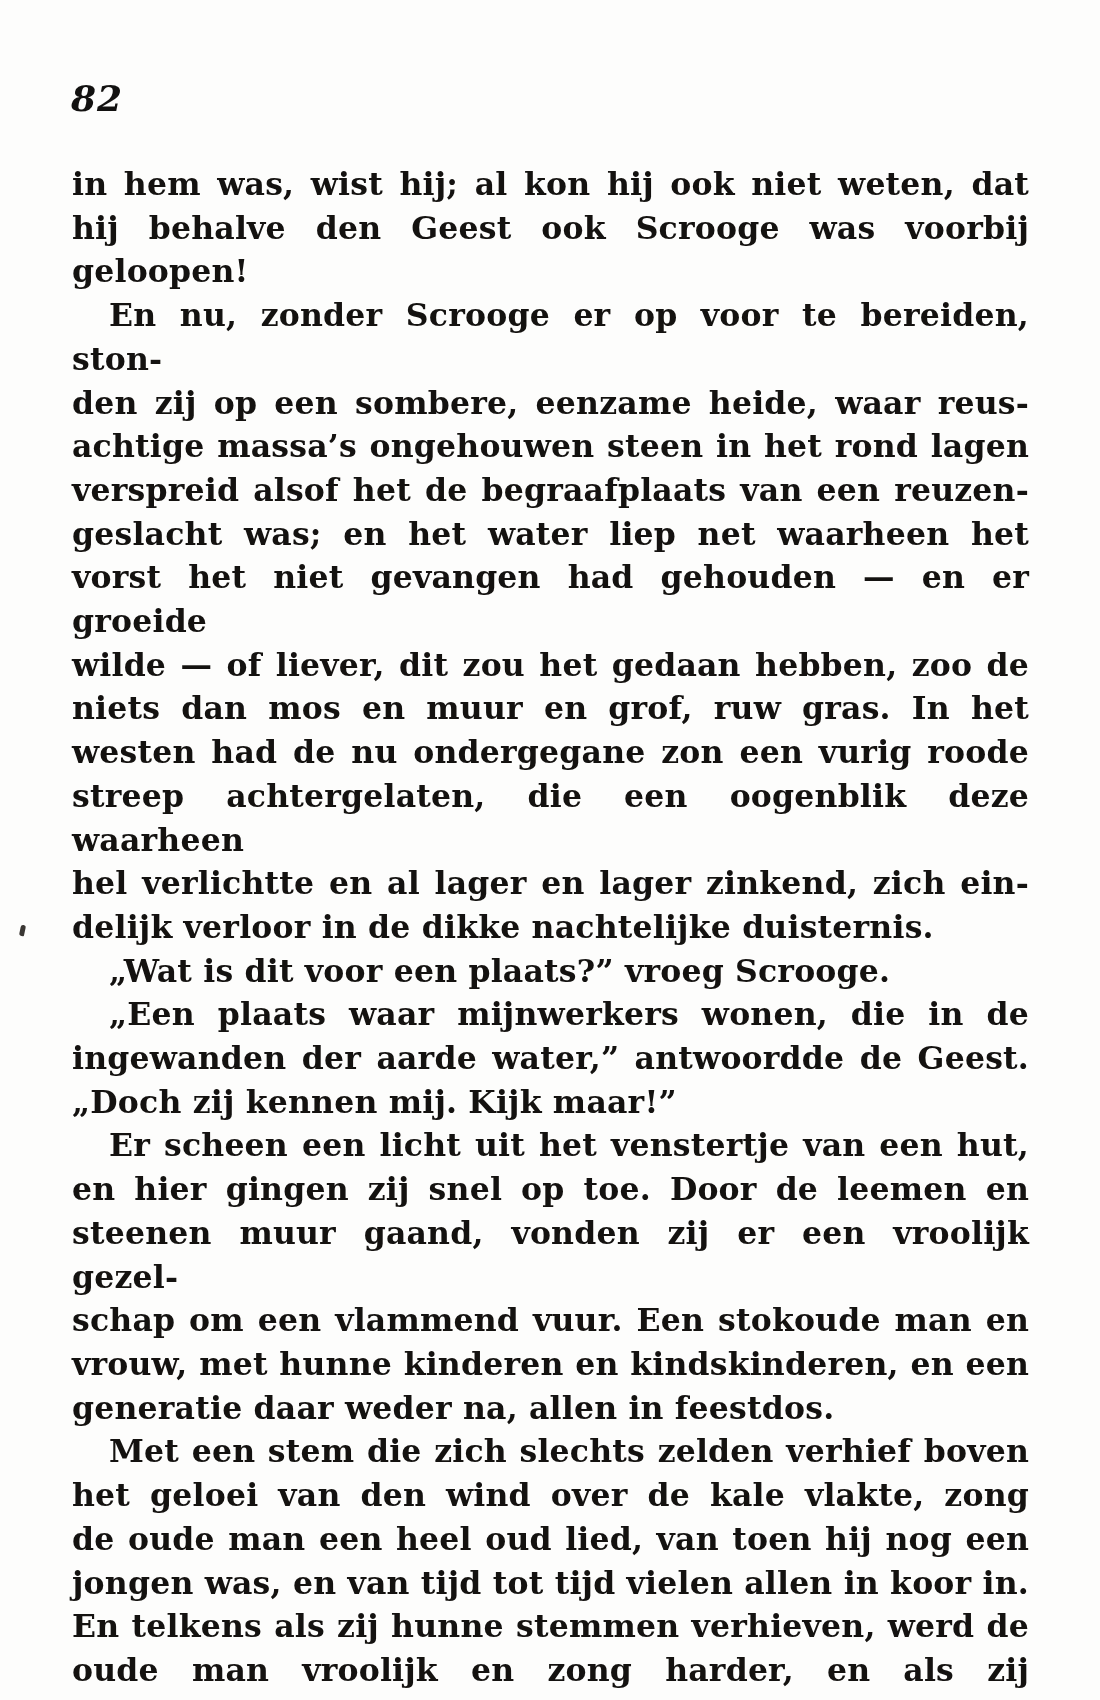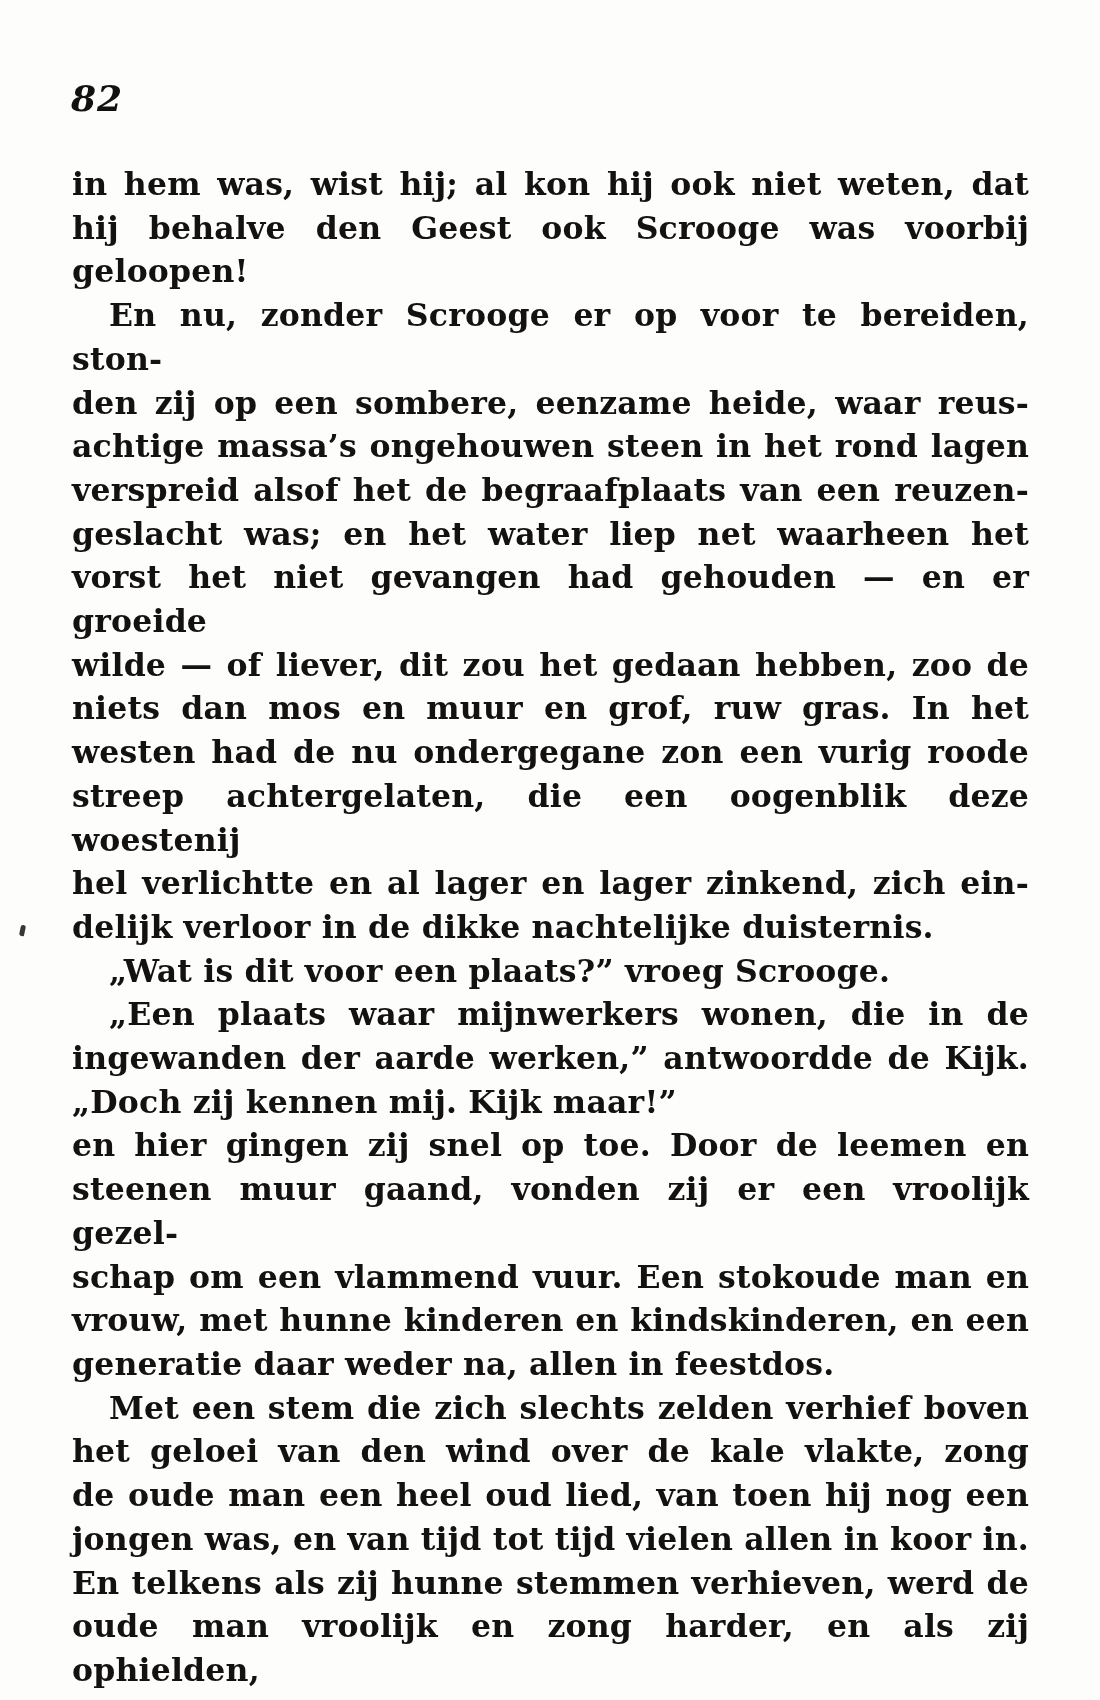--- a/index.html
+++ b/index.html
@@ -76,27 +76,28 @@
       <div class="line">geloopen!</div>
       <div class="line indent just">En nu, zonder Scrooge er op voor te bereiden, ston-</div>
       <div class="line just">den zij op een sombere, eenzame heide, waar reus-</div>
       <div class="line just">achtige massa’s ongehouwen steen in het rond lagen</div>
       <div class="line just">verspreid alsof het de begraafplaats van een reuzen-</div>
       <div class="line just">geslacht was; en het water liep net waarheen het</div>
       <div class="line just">vorst het niet gevangen had gehouden — en er groeide</div>
       <div class="line just">wilde — of liever, dit zou het gedaan hebben, zoo de</div>
       <div class="line just">niets dan mos en muur en grof, ruw gras. In het</div>
       <div class="line just">westen had de nu ondergegane zon een vurig roode</div>
-      <div class="line just">streep achtergelaten, die een oogenblik deze woestenij</div>
+      <div class="line just">streep achtergelaten, die een oogenblik deze waarheen</div>
       <div class="line just">hel verlichtte en al lager en lager zinkend, zich ein-</div>
       <div class="line">delijk verloor in de dikke nachtelijke duisternis.</div>
       <div class="line indent">„Wat is dit voor een plaats?” vroeg Scrooge.</div>
       <div class="line indent just">„Een plaats waar mijnwerkers wonen, die in de</div>
-      <div class="line just">ingewanden der aarde werken,” antwoordde de Kijk.</div>
+      <div class="line just">ingewanden der aarde water,” antwoordde de Geest.</div>
       <div class="line">„Doch zij kennen mij. Kijk maar!”</div>
+      <div class="line indent just">Er scheen een licht uit het venstertje van een hut,</div>
       <div class="line just">en hier gingen zij snel op toe. Door de leemen en</div>
       <div class="line just">steenen muur gaand, vonden zij er een vroolijk gezel-</div>
       <div class="line just">schap om een vlammend vuur. Een stokoude man en</div>
       <div class="line just">vrouw, met hunne kinderen en kindskinderen, en een</div>
       <div class="line">generatie daar weder na, allen in feestdos.</div>
       <div class="line indent just">Met een stem die zich slechts zelden verhief boven</div>
       <div class="line just">het geloei van den wind over de kale vlakte, zong</div>
       <div class="line just">de oude man een heel oud lied, van toen hij nog een</div>
       <div class="line just">jongen was, en van tijd tot tijd vielen allen in koor in.</div>
       <div class="line just">En telkens als zij hunne stemmen verhieven, werd de</div>

